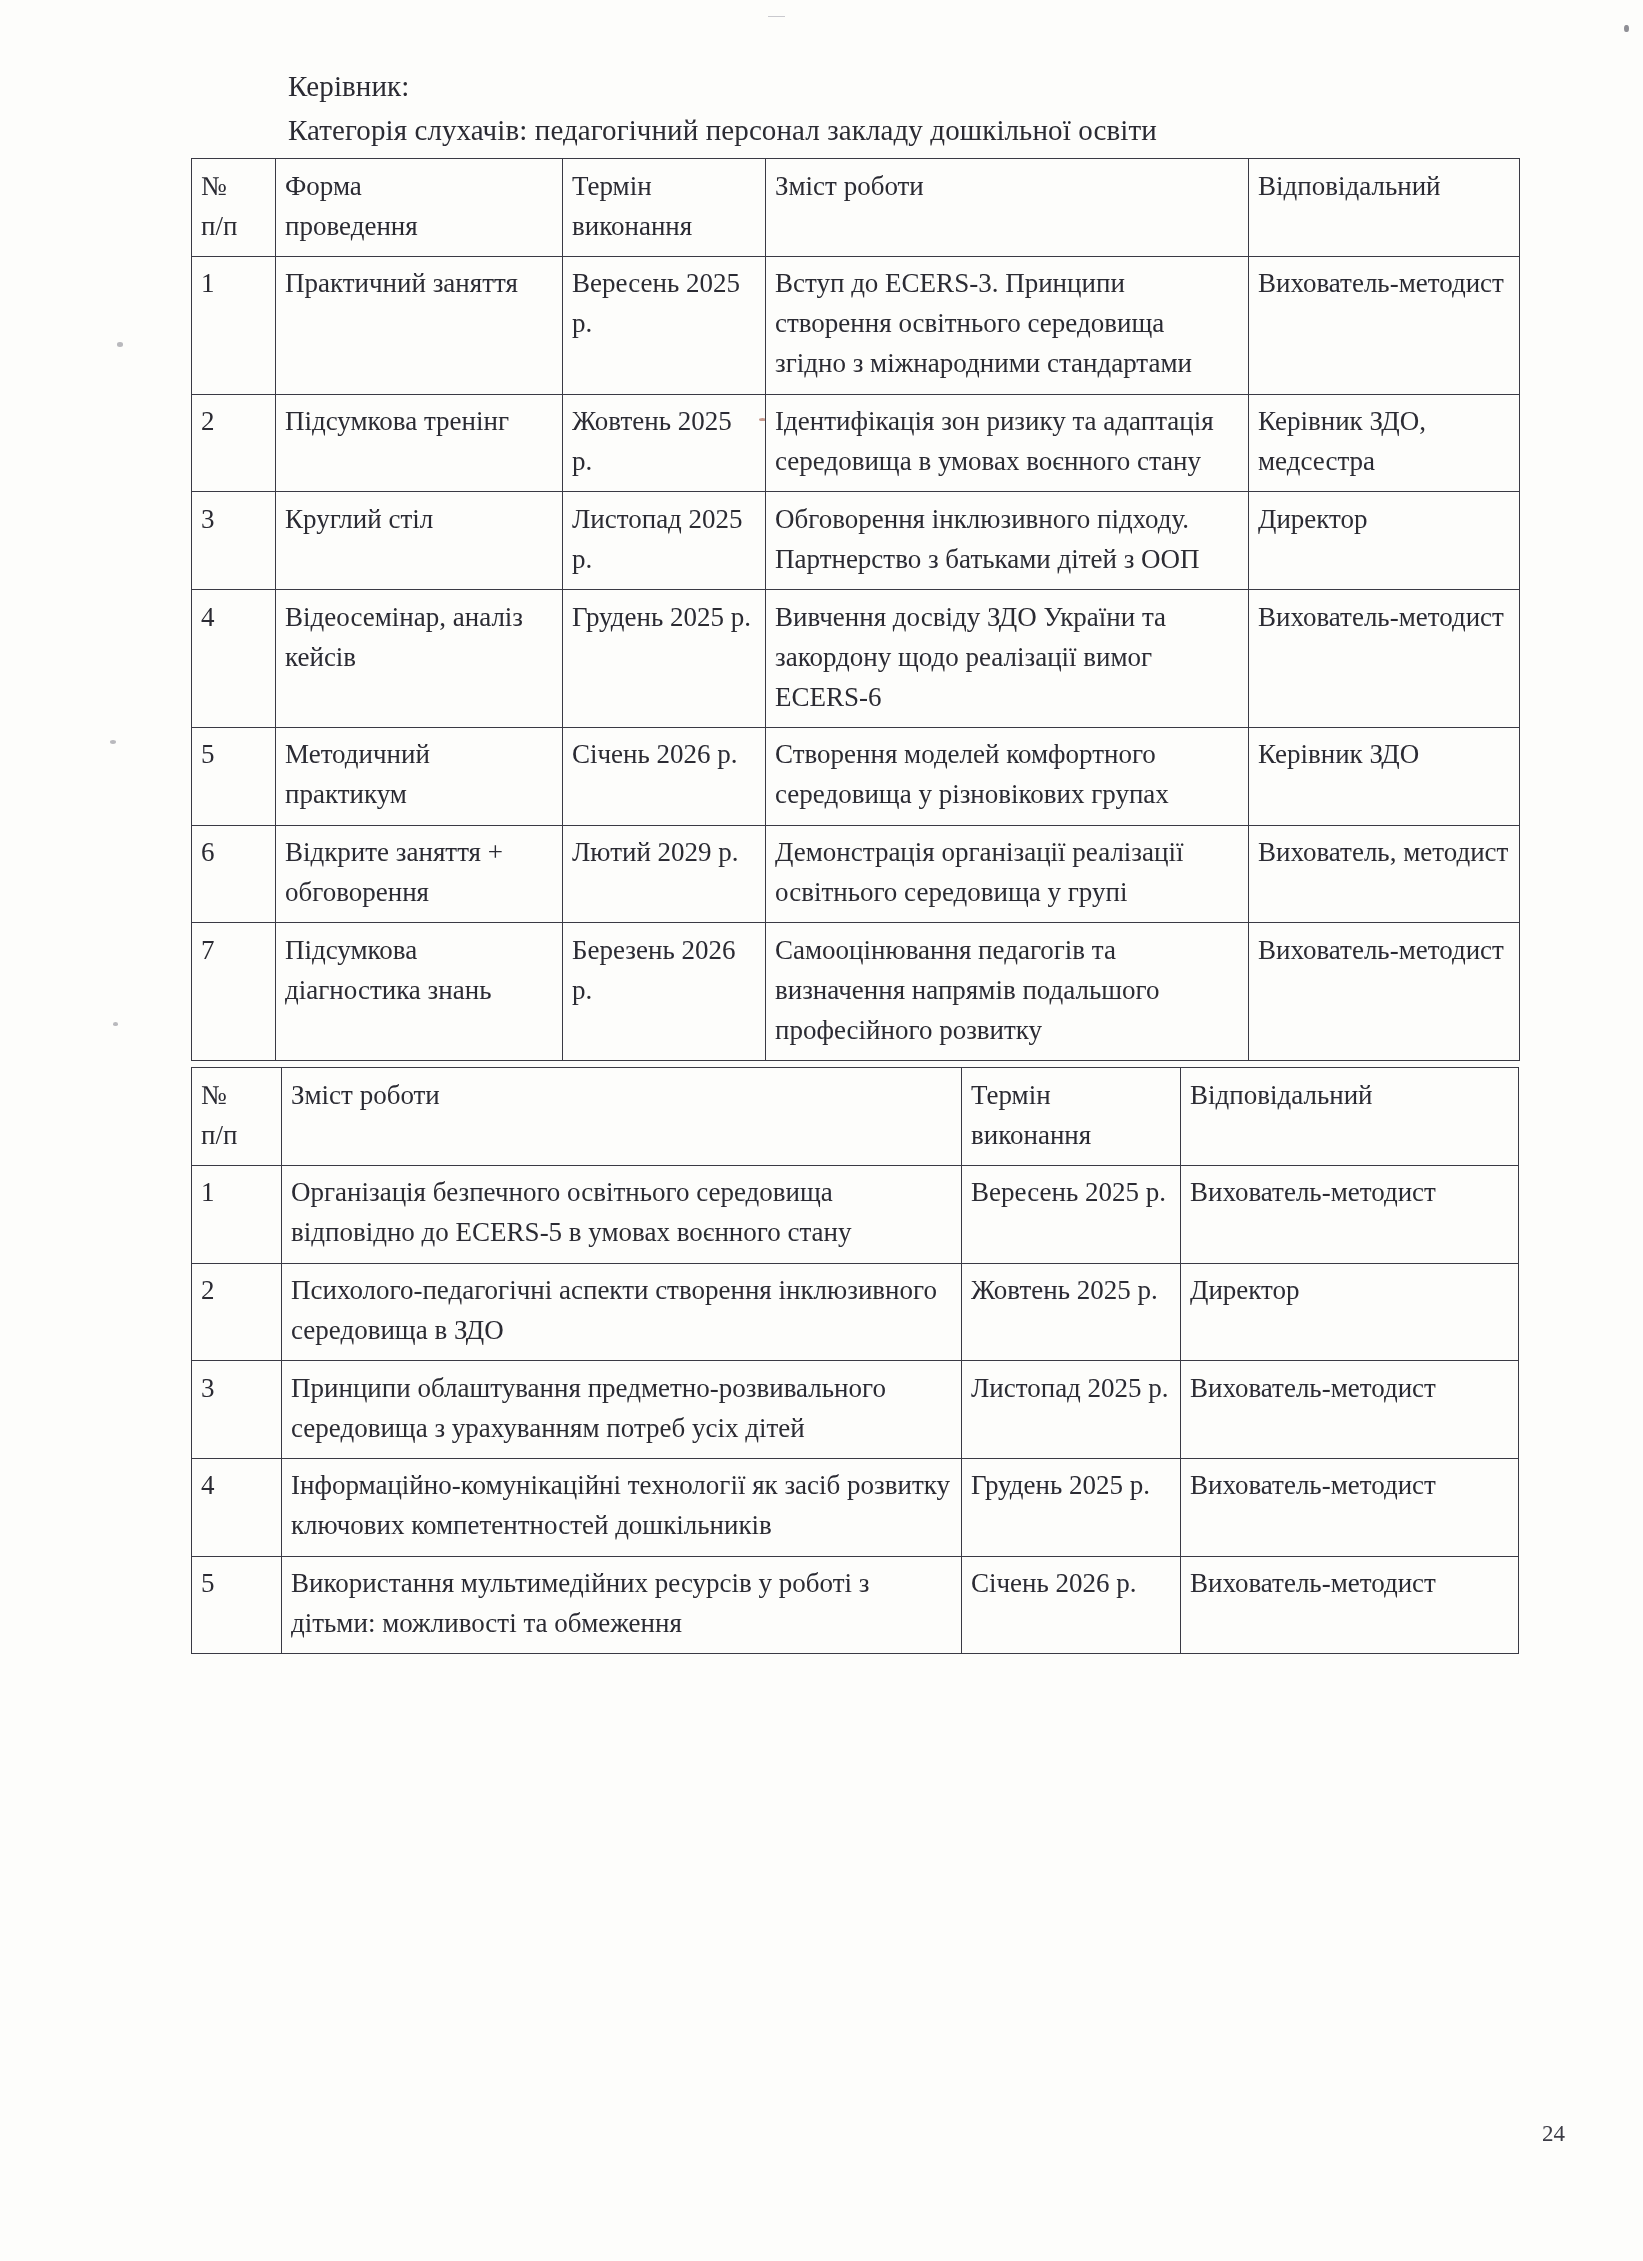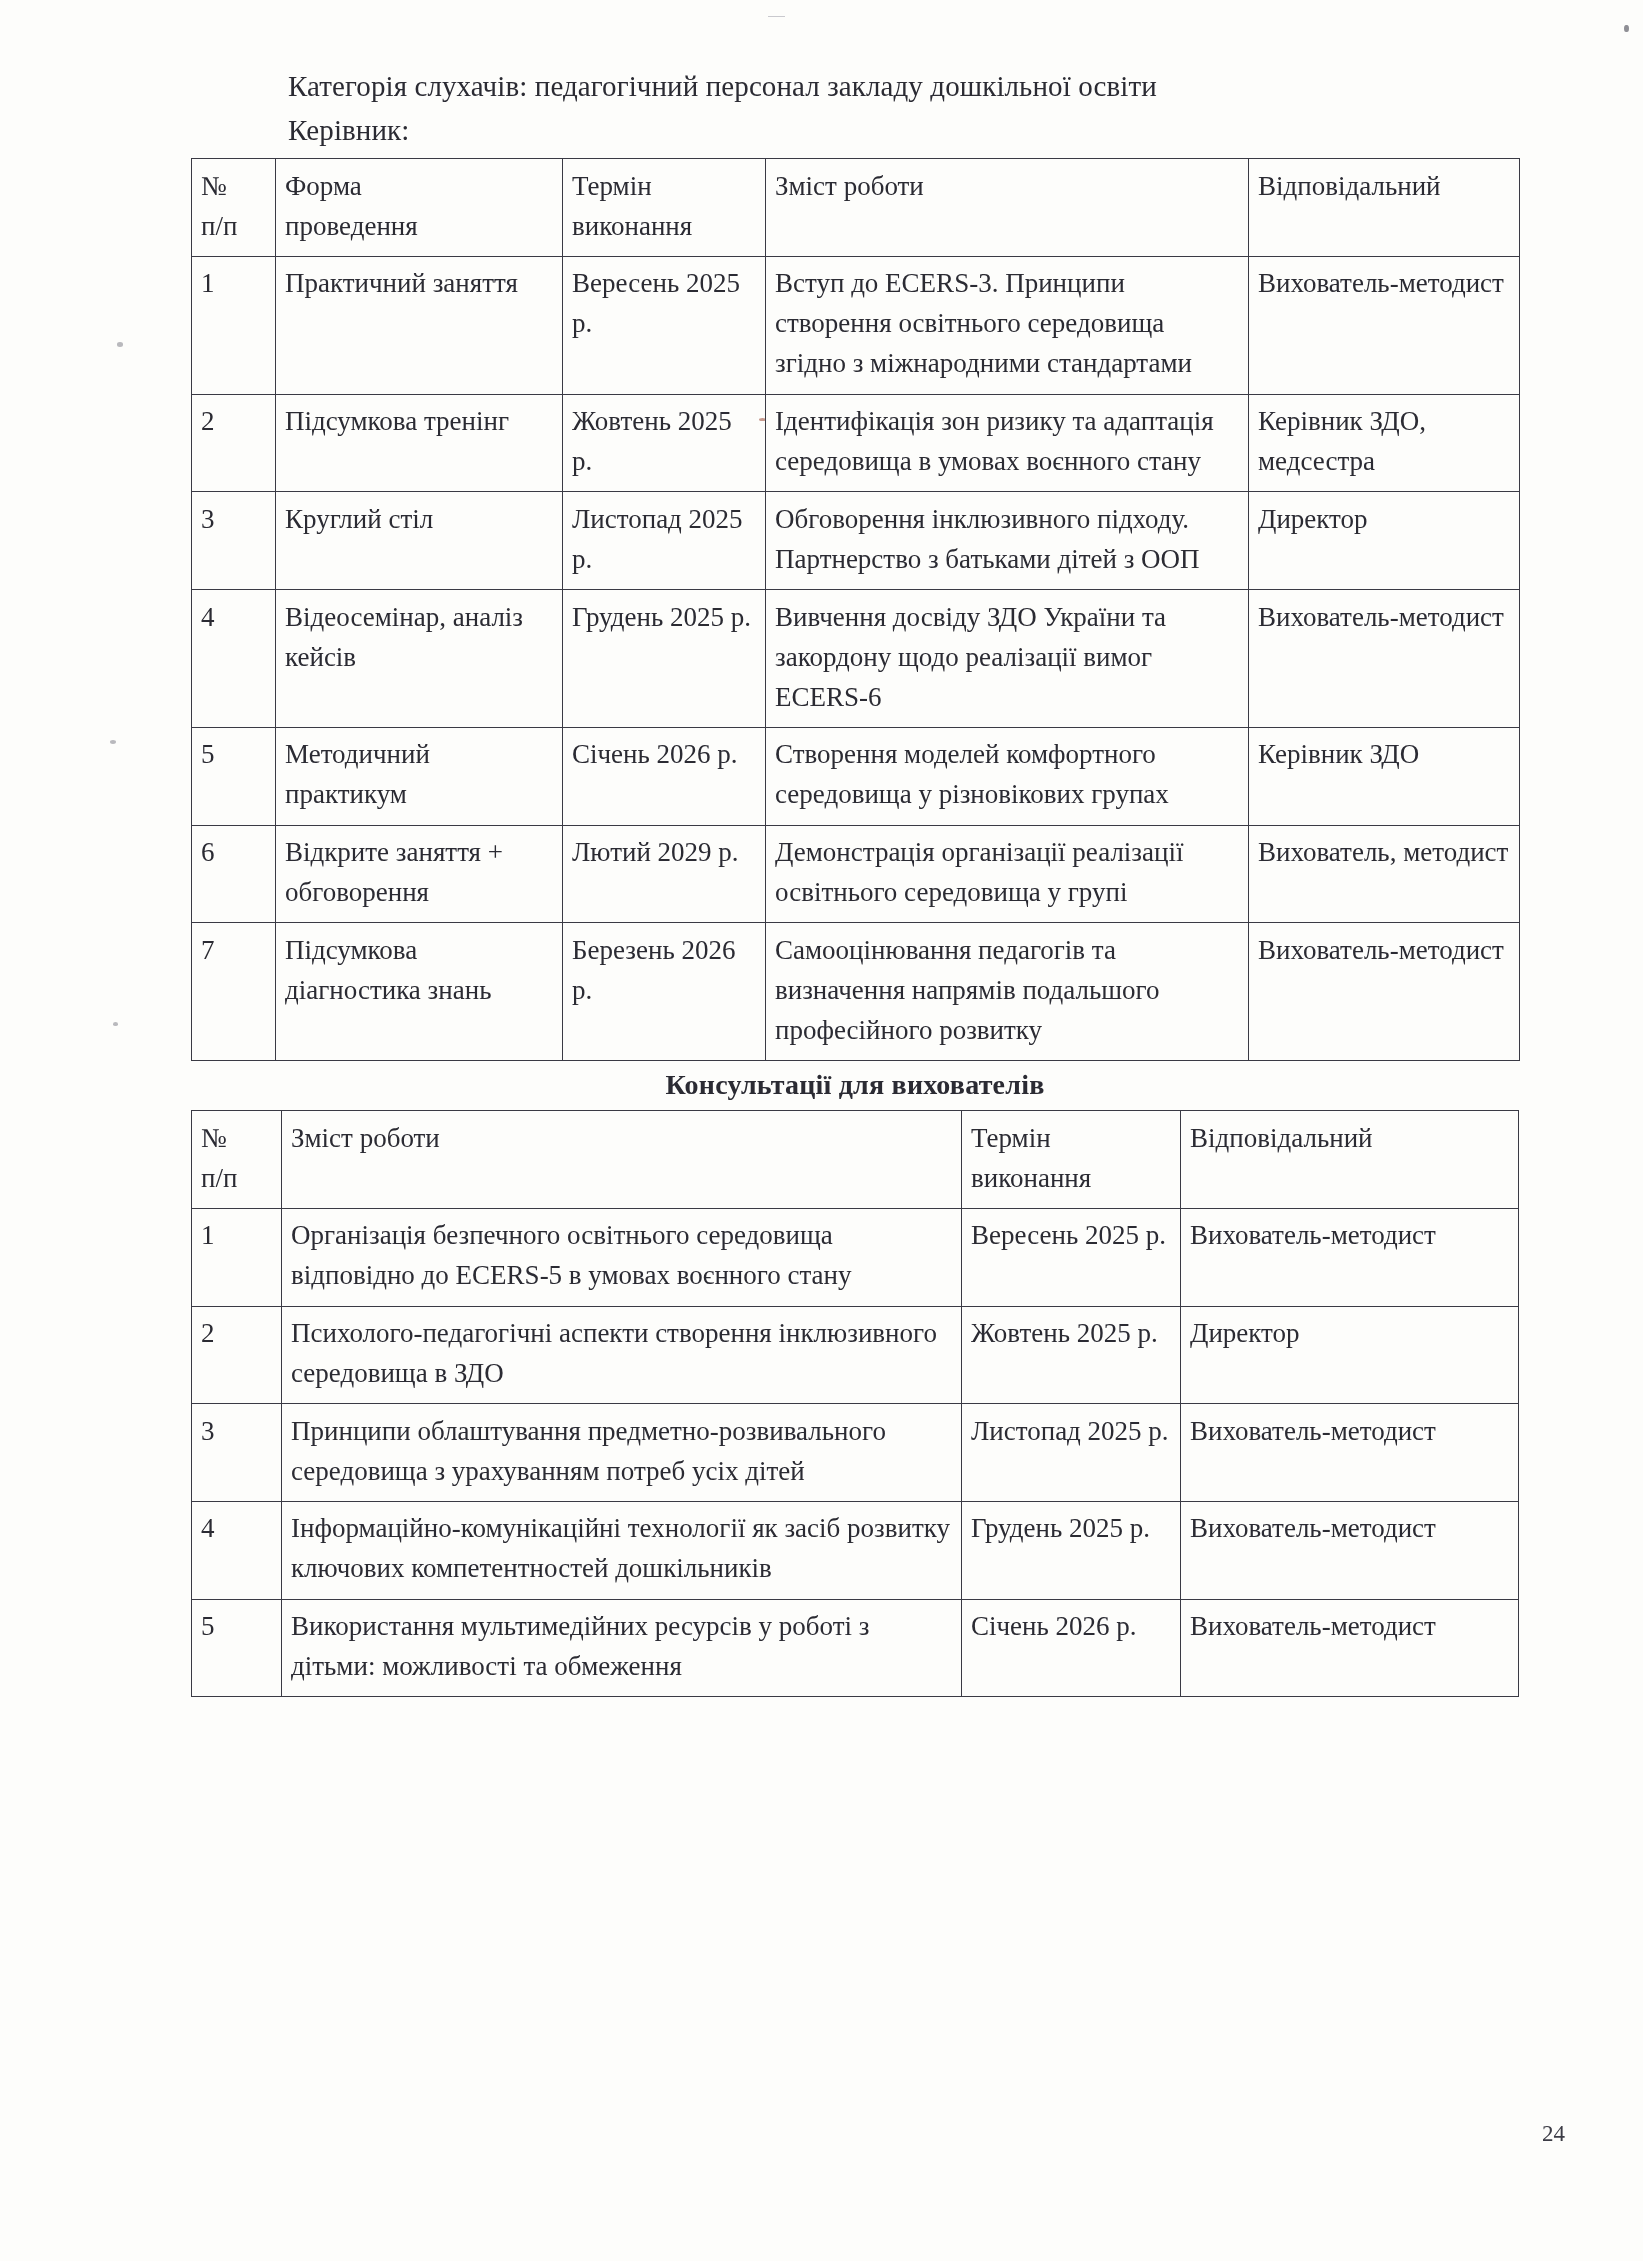--- a/index.html
+++ b/index.html
@@ -99,22 +99,22 @@
 
   <div class="speck sp1"></div>
   <div class="speck sp2"></div>
   <div class="speck sp3"></div>
   <div class="speck sp4"></div>
   <div class="speck sp5"></div>
   <div class="speck sp6"></div>
 
   <div class="content">
 
+    <div class="doc-line">Керівник:</div>
     <div class="doc-line">Категорія слухачів: педагогічний персонал закладу дошкільної освіти</div>
-    <div class="doc-line">Керівник:</div>
 
     <table class="doc-table t1">
       <colgroup>
         <col class="c0">
           <col class="c1">
           <col class="c2">
           <col class="c3">
           <col class="c4">
       </colgroup>
       <tbody>
@@ -184,21 +184,20 @@
         <tr>
           <td class="cell-num">7</td>
           <td>Підсумкова діагностика знань</td>
           <td>Березень 2026 р.</td>
           <td>Самооцінювання педагогів та визначення напрямів подальшого професійного розвитку</td>
           <td>Вихователь-методист</td>
         </tr>
       </tbody>
     </table>
 
-    <div class="section-heading">Консультації для вихователів</div>
 
     <table class="doc-table t2">
       <colgroup>
         <col class="d0">
           <col class="d1">
           <col class="d2">
           <col class="d3">
       </colgroup>
       <tbody>
         <tr>

